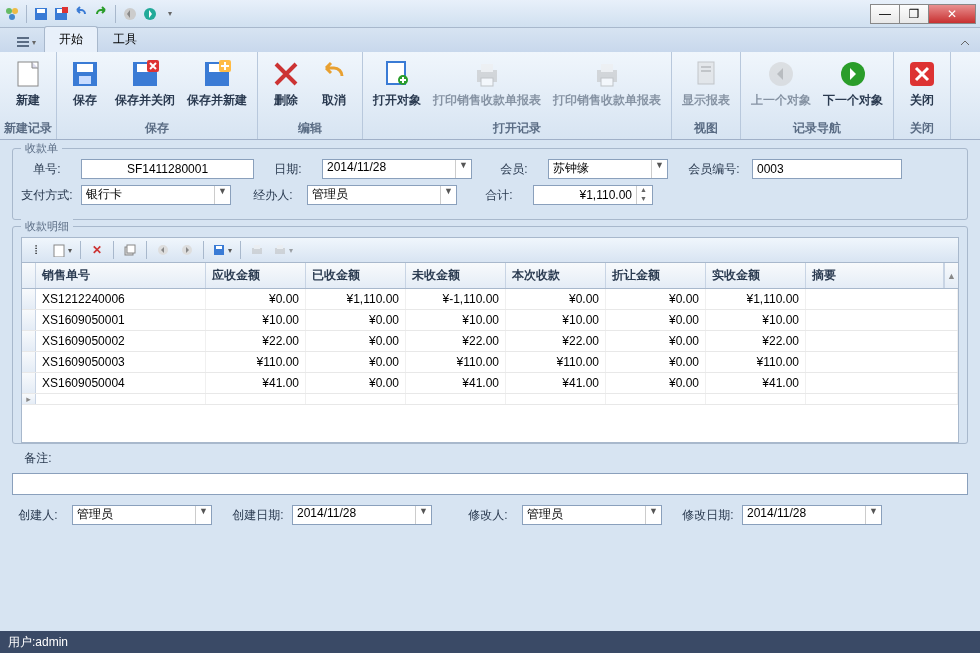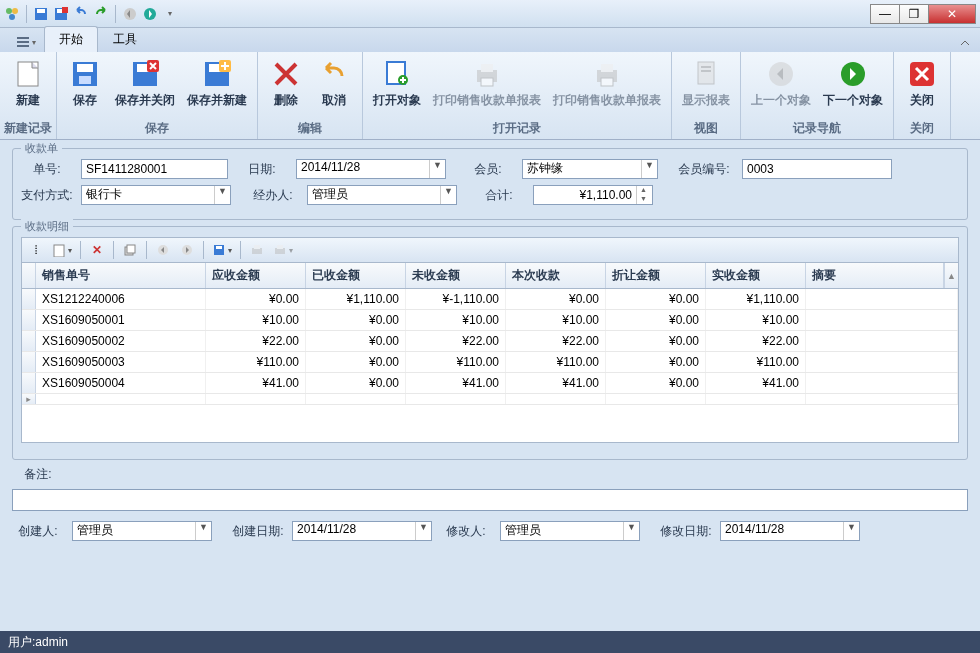--- a/index.html
+++ b/index.html
@@ -310,28 +310,28 @@
     </div>
   </div>
 
 <div class="content">
 
   
   <div class="fieldset">
     <div class="fieldset-legend">收款单</div>
     <div class="form-row">
       <span class="form-label">单号:</span>
-      <input class="form-input" style="width: 147px;" value="SF1411280001">
+      <input class="form-input" style="width: 173px; text-align: center;" value="SF1411280001">
       <span class="form-label" style="">日期:</span>
       <div class="form-combo" style="width:150px">
           <span class="form-combo-text">2014/11/28</span>
           <span class="form-combo-arrow">▼</span>
         </div>
       <span class="form-label" style="margin-left:8px">会员:</span>
-      <div class="form-combo" style="width:136px">
+      <div class="form-combo" style="width:120px">
           <span class="form-combo-text">苏钟缘</span>
           <span class="form-combo-arrow">▼</span>
         </div>
       <span class="form-label" style="margin-left:8px;min-width:60px">会员编号:</span>
       <input class="form-input" style="width: 150px;" value="0003">
     </div>
     <div class="form-row">
       <span class="form-label">支付方式:</span>
       <div class="form-combo" style="width:150px">
           <span class="form-combo-text">银行卡</span>
@@ -347,21 +347,21 @@
           <span>¥1,110.00</span>
           <div class="spin">
             <div class="spin-btn">▲</div>
             <div class="spin-btn">▼</div>
           </div>
         </div>
     </div>
   </div>
 
   
-  <div class="fieldset" style="padding-bottom:16px">
+  <div class="fieldset" style="padding-bottom:0">
     <div class="fieldset-legend">收款明细</div>
 
     <div class="detail-toolbar">
       <span class="tb-btn">⦙</span>
       <span class="tb-btn dd">
           <svg width="14" height="14">
             <rect x="2" y="2" width="10" height="12" fill="#fff" stroke="#888"></rect>
           </svg>
         </span>
       <span class="tb-sep"></span>
@@ -503,21 +503,21 @@
     <span class="form-label">创建人:</span>
     <div class="form-combo" style="width:140px">
         <span class="form-combo-text">管理员</span>
         <span class="form-combo-arrow">▼</span>
       </div>
     <span class="form-label" style="margin-left:12px">创建日期:</span>
     <div class="form-combo" style="width:140px">
         <span class="form-combo-text">2014/11/28</span>
         <span class="form-combo-arrow">▼</span>
       </div>
-    <span class="form-label" style="margin-left:0">修改人:</span>
+    <span class="form-label" style="margin-left:22px">修改人:</span>
     <div class="form-combo" style="width:140px">
         <span class="form-combo-text">管理员</span>
         <span class="form-combo-arrow">▼</span>
       </div>
     <span class="form-label" style="margin-left:12px">修改日期:</span>
     <div class="form-combo" style="width:140px">
         <span class="form-combo-text">2014/11/28</span>
         <span class="form-combo-arrow">▼</span>
       </div>
   </div>

